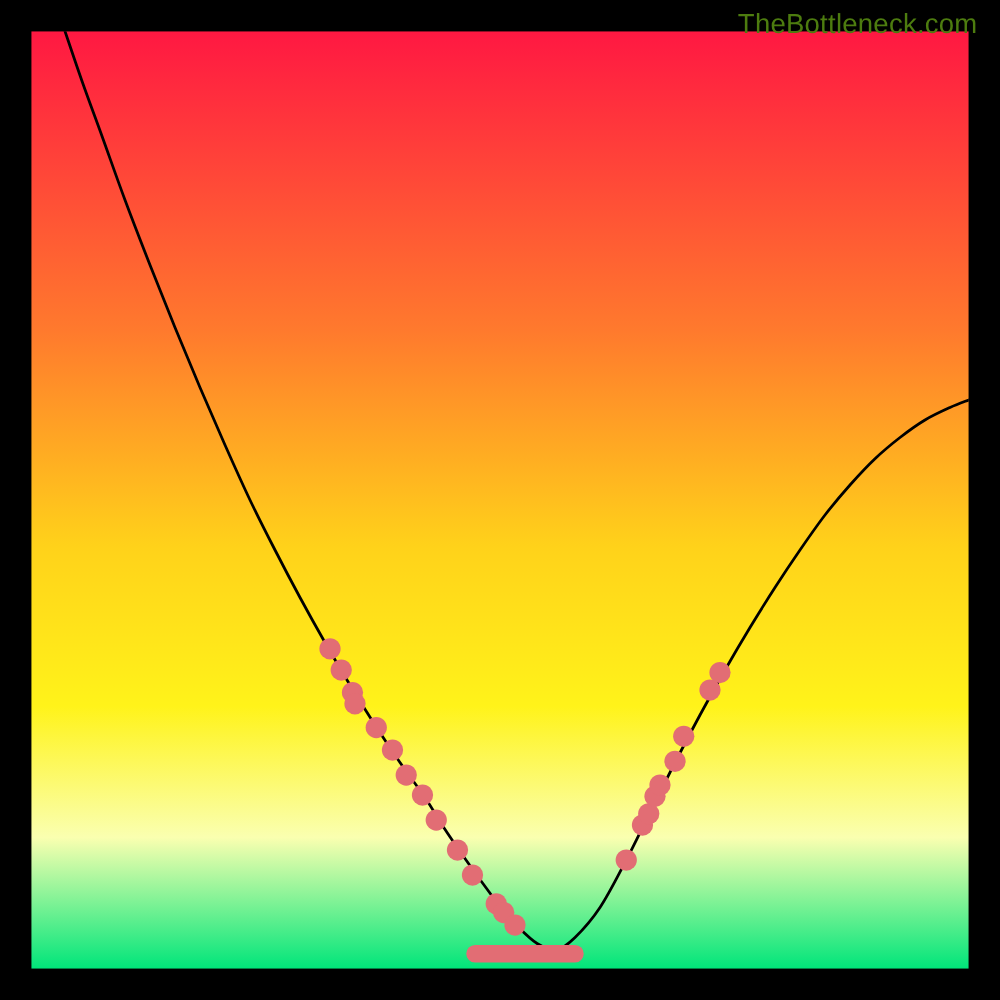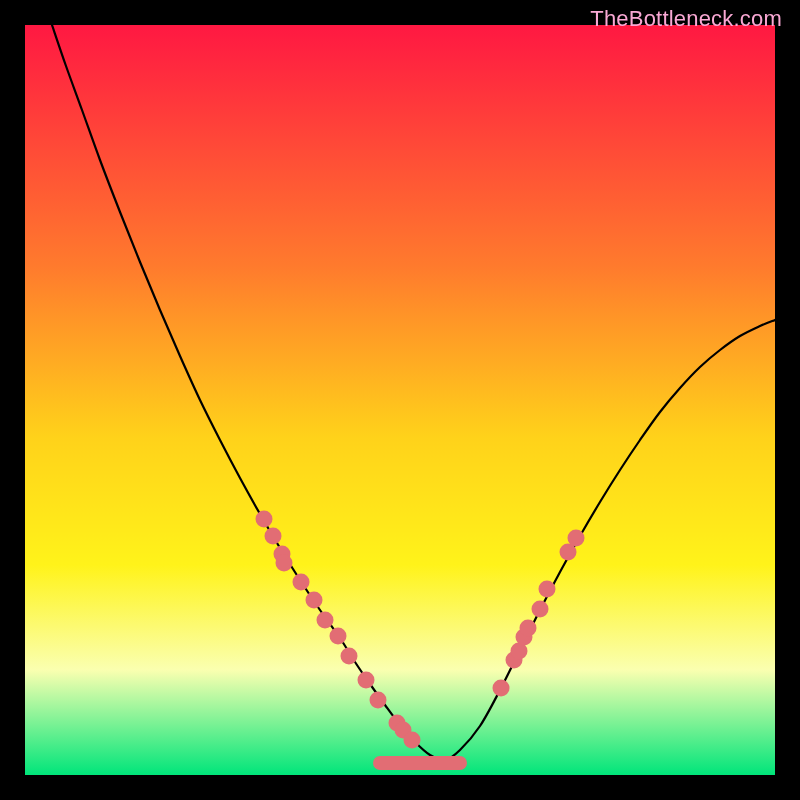--- a/index.html
+++ b/index.html
@@ -17,21 +17,21 @@
   }
   svg {
     display: block;
   }
   .watermark {
     position: absolute;
     top: 6px;
     right: 18px;
     font-family: Arial, Helvetica, sans-serif;
     font-size: 22px;
-    color: #f9a8d4;
+    color: #4d7c0f;
     letter-spacing: 0.2px;
     font-weight: 400;
   }
 </style>
 </head>
 <body>
 
 <div class="chart-container">
   <svg id="chart-svg" width="800" height="800" viewBox="0 0 800 800">
     <defs>

